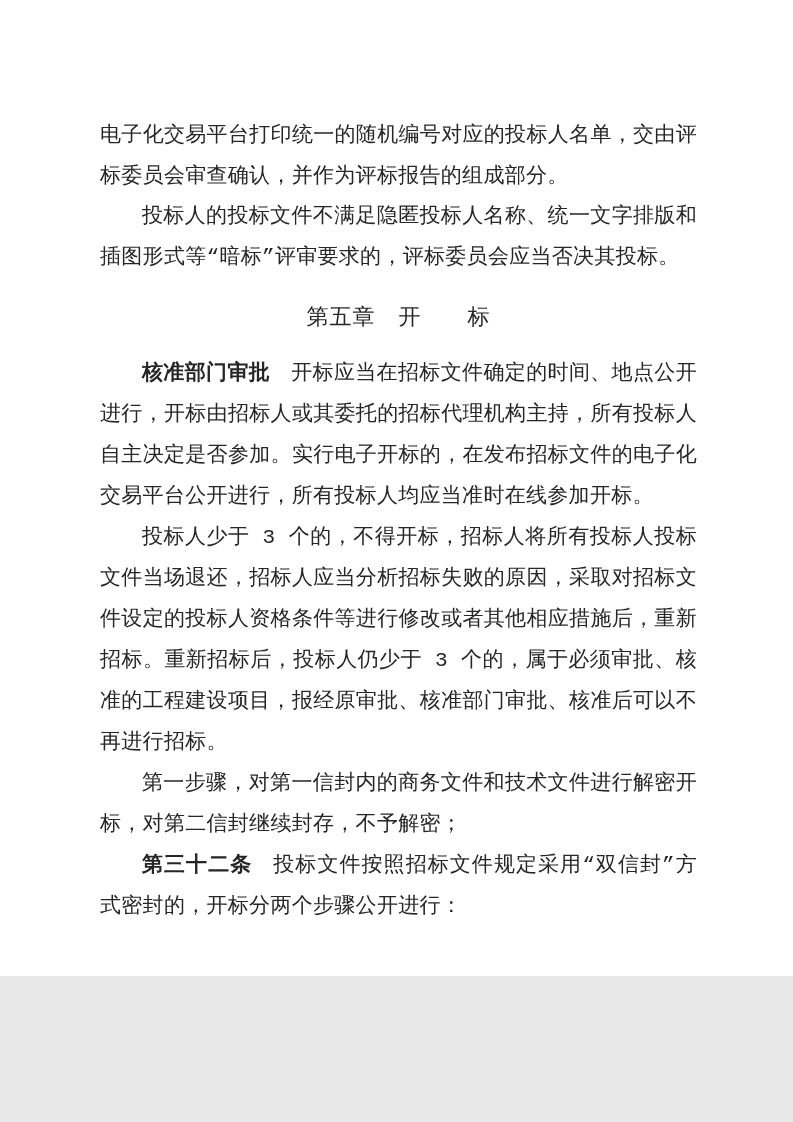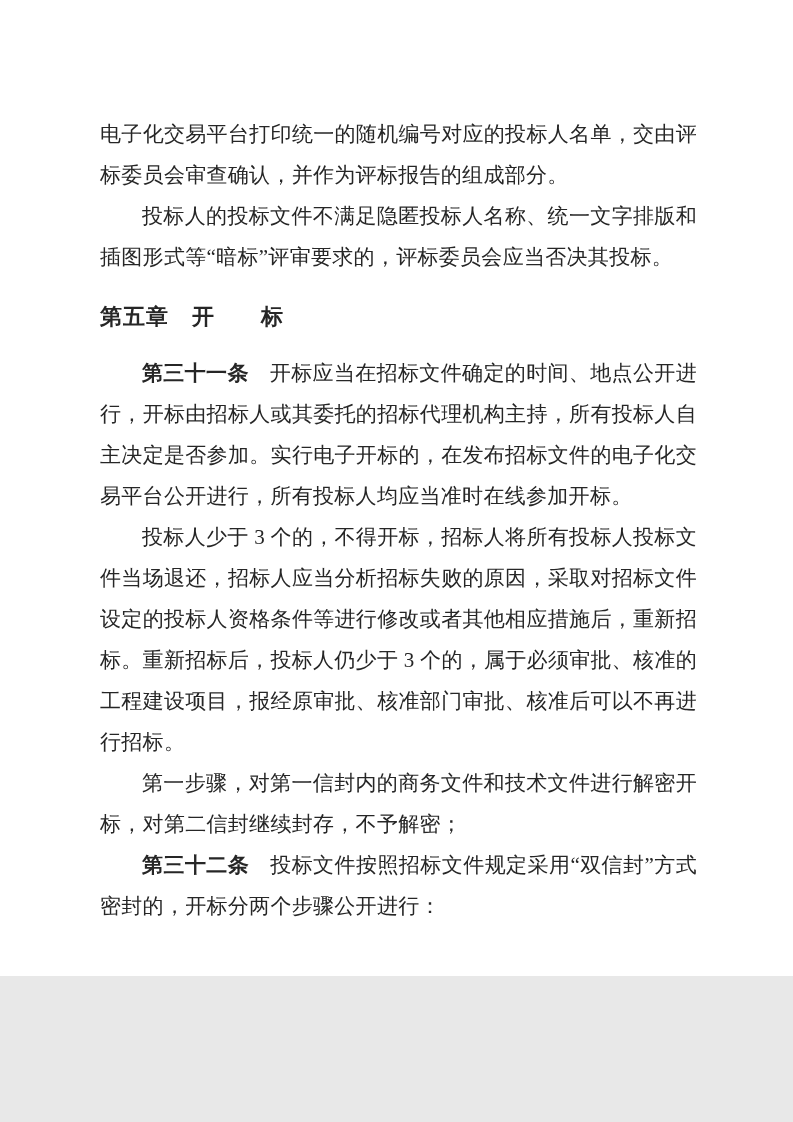--- a/index.html
+++ b/index.html
@@ -25,29 +25,30 @@
   }
   p.para {
     margin: 0;
     font-size: 21px;
     line-height: 41px;
     text-align: justify;
     letter-spacing: 0.3px;
   }
   p.para.indent {
     text-indent: 2em;
+    font-family: Liberation Mono, monospace;
   }
   .lead {
     font-weight: bold;
     margin-right: 1em;
   }
   .chapter-heading {
     font-size: 22px;
-    font-weight: bold;
-    text-align: left;
+    font-weight: normal;
+    text-align: center;
     line-height: 41px;
     margin: 18px 0 16px 0;
     letter-spacing: 1px;
   }
   .page-number {
     position: absolute;
     top: 1001px;
     right: 130px;
     font-size: 20px;
     letter-spacing: 2px;
@@ -55,19 +56,19 @@
   }
 </style>
 </head>
 <body>
 
 <div class="page">
   <div class="content">
       <p class="para"><span>电子化交易平台打印统一的随机编号对应的投标人名单，交由评标委员会审查确认，并作为评标报告的组成部分。</span></p>
       <p class="para indent"><span>投标人的投标文件不满足隐匿投标人名称、统一文字排版和插图形式等“暗标”评审要求的，评标委员会应当否决其投标。</span></p>
       <div class="chapter-heading">第五章　开　　标</div>
-      <p class="para indent"><b class="lead">第三十一条</b><span>开标应当在招标文件确定的时间、地点公开进行，开标由招标人或其委托的招标代理机构主持，所有投标人自主决定是否参加。实行电子开标的，在发布招标文件的电子化交易平台公开进行，所有投标人均应当准时在线参加开标。</span></p>
+      <p class="para indent"><b class="lead">核准部门审批</b><span>开标应当在招标文件确定的时间、地点公开进行，开标由招标人或其委托的招标代理机构主持，所有投标人自主决定是否参加。实行电子开标的，在发布招标文件的电子化交易平台公开进行，所有投标人均应当准时在线参加开标。</span></p>
       <p class="para indent"><span>投标人少于 3 个的，不得开标，招标人将所有投标人投标文件当场退还，招标人应当分析招标失败的原因，采取对招标文件设定的投标人资格条件等进行修改或者其他相应措施后，重新招标。重新招标后，投标人仍少于 3 个的，属于必须审批、核准的工程建设项目，报经原审批、核准部门审批、核准后可以不再进行招标。</span></p>
       <p class="para indent"><span>第一步骤，对第一信封内的商务文件和技术文件进行解密开标，对第二信封继续封存，不予解密；</span></p>
       <p class="para indent"><b class="lead">第三十二条</b><span>投标文件按照招标文件规定采用“双信封”方式密封的，开标分两个步骤公开进行：</span></p>
     </div>
   <div class="page-number">— 13 —</div>
 </div>
 
 </body></html>

